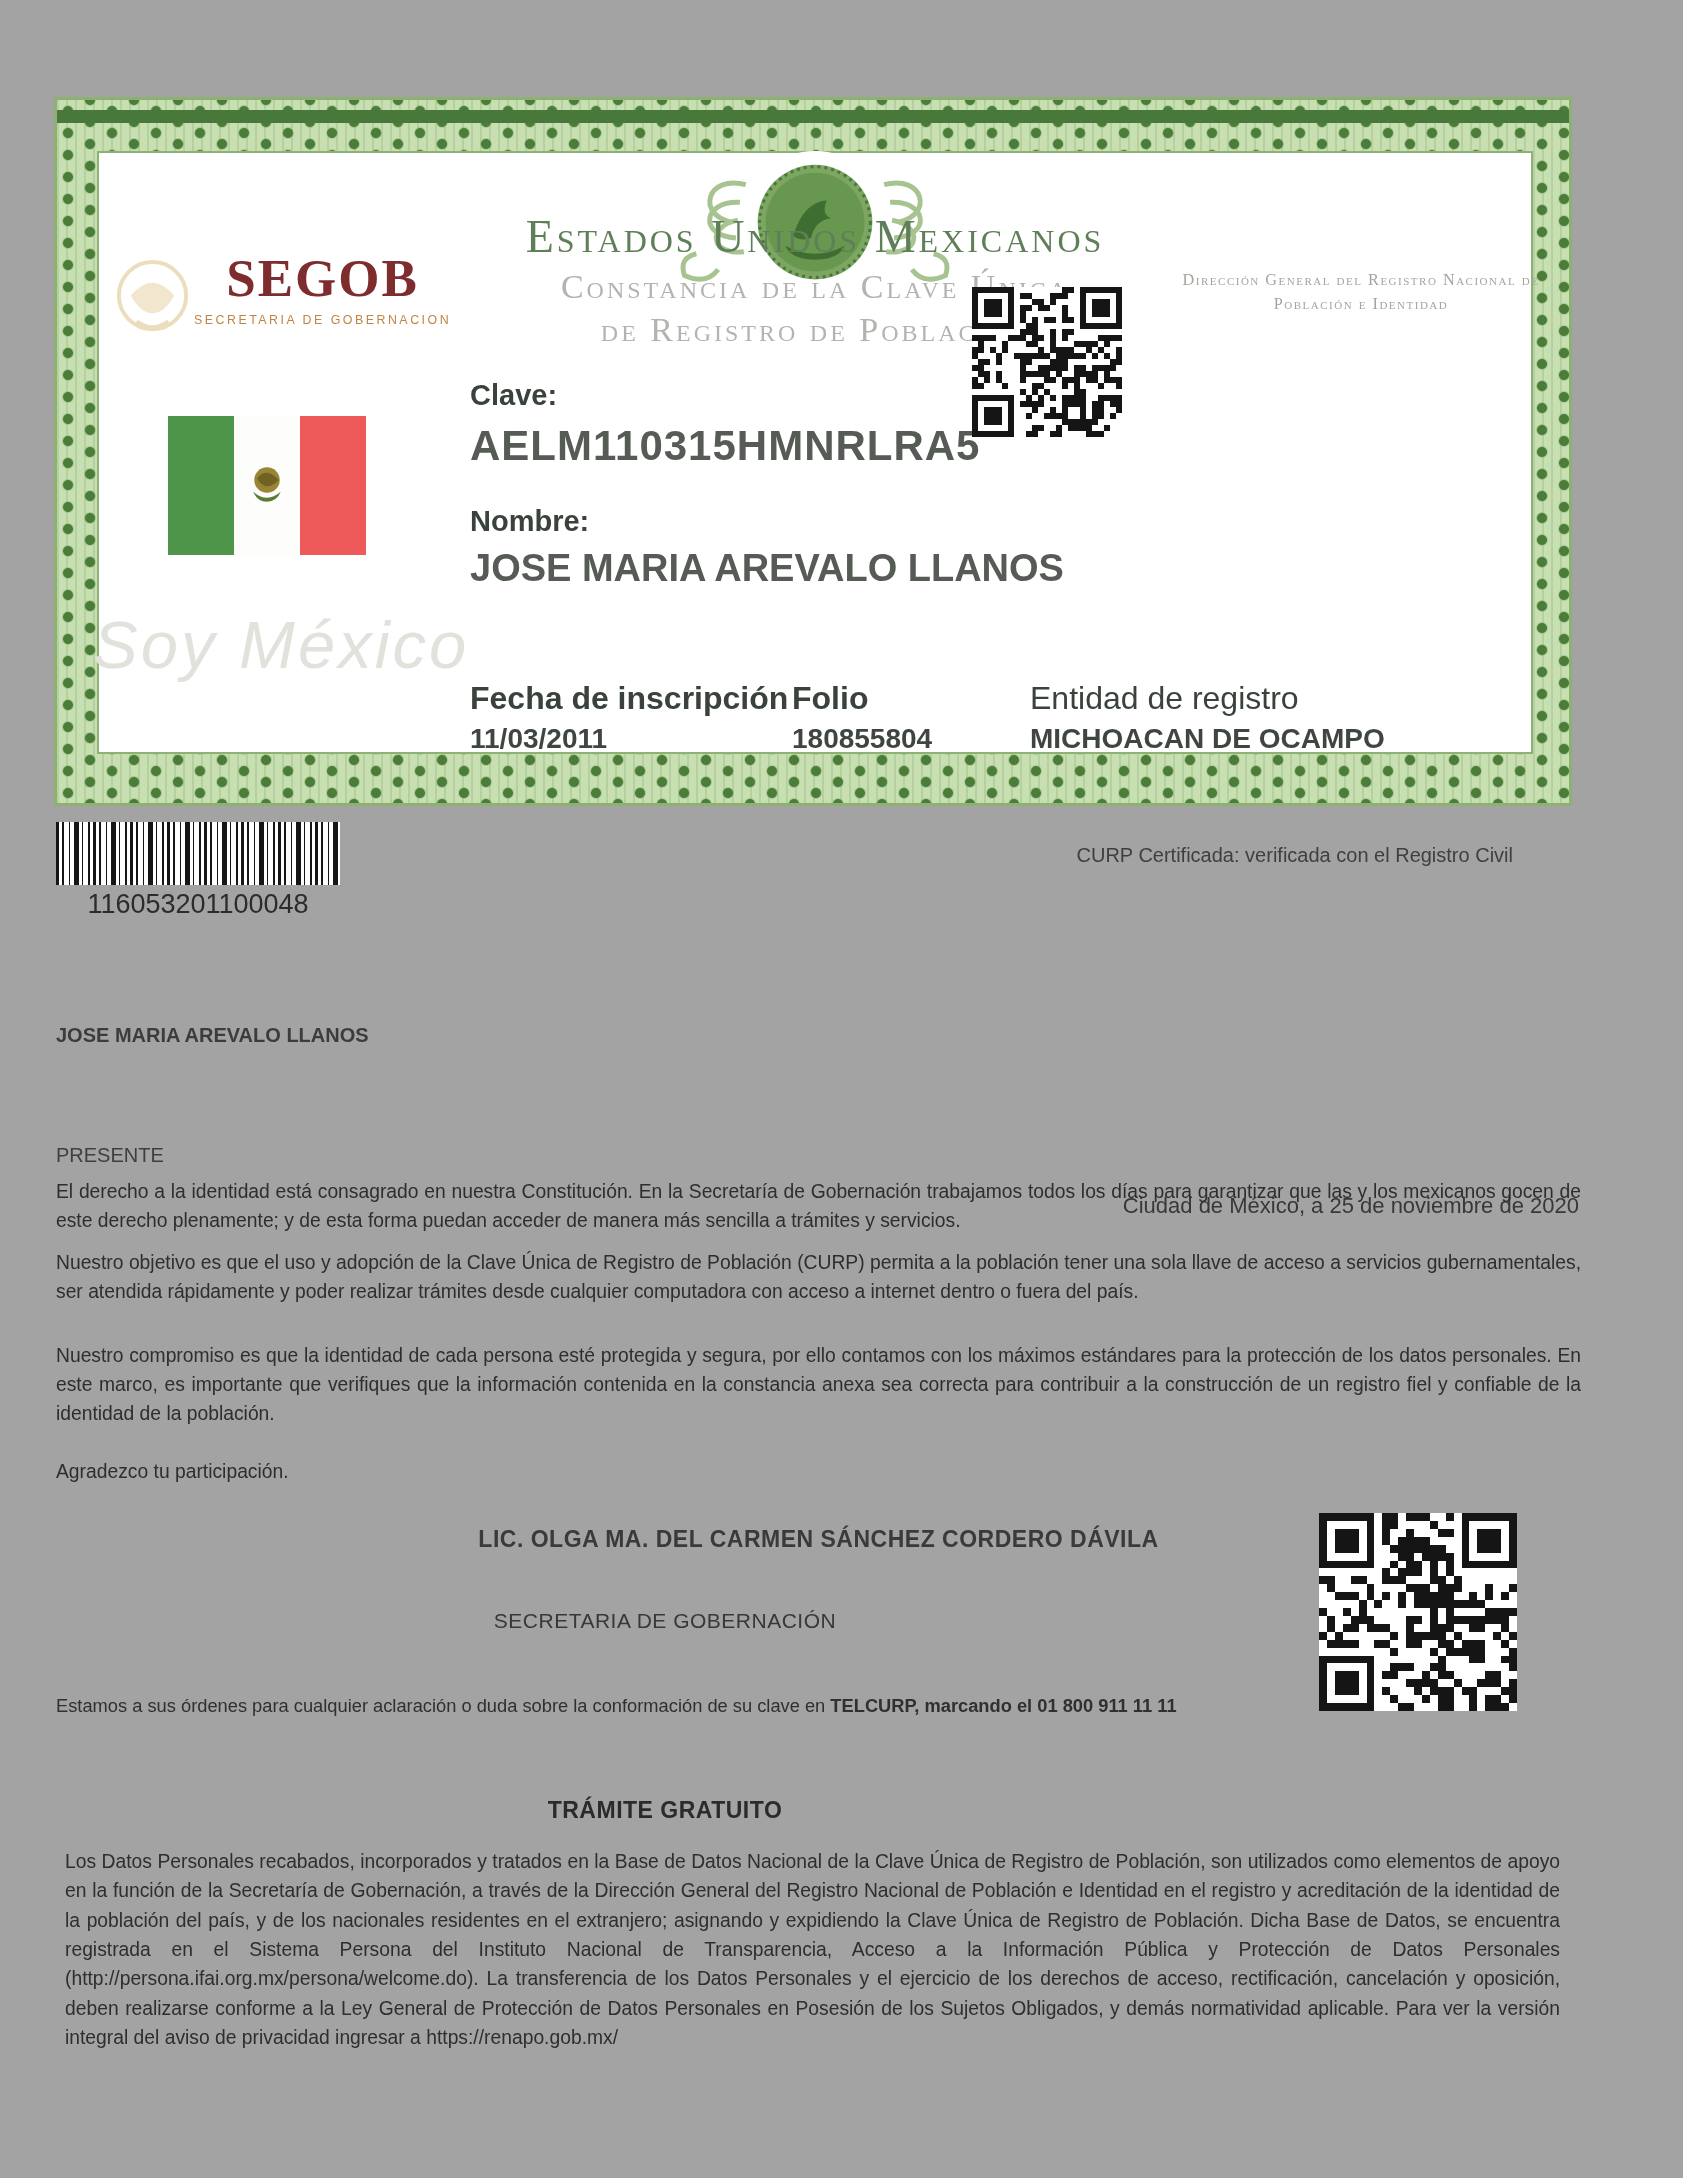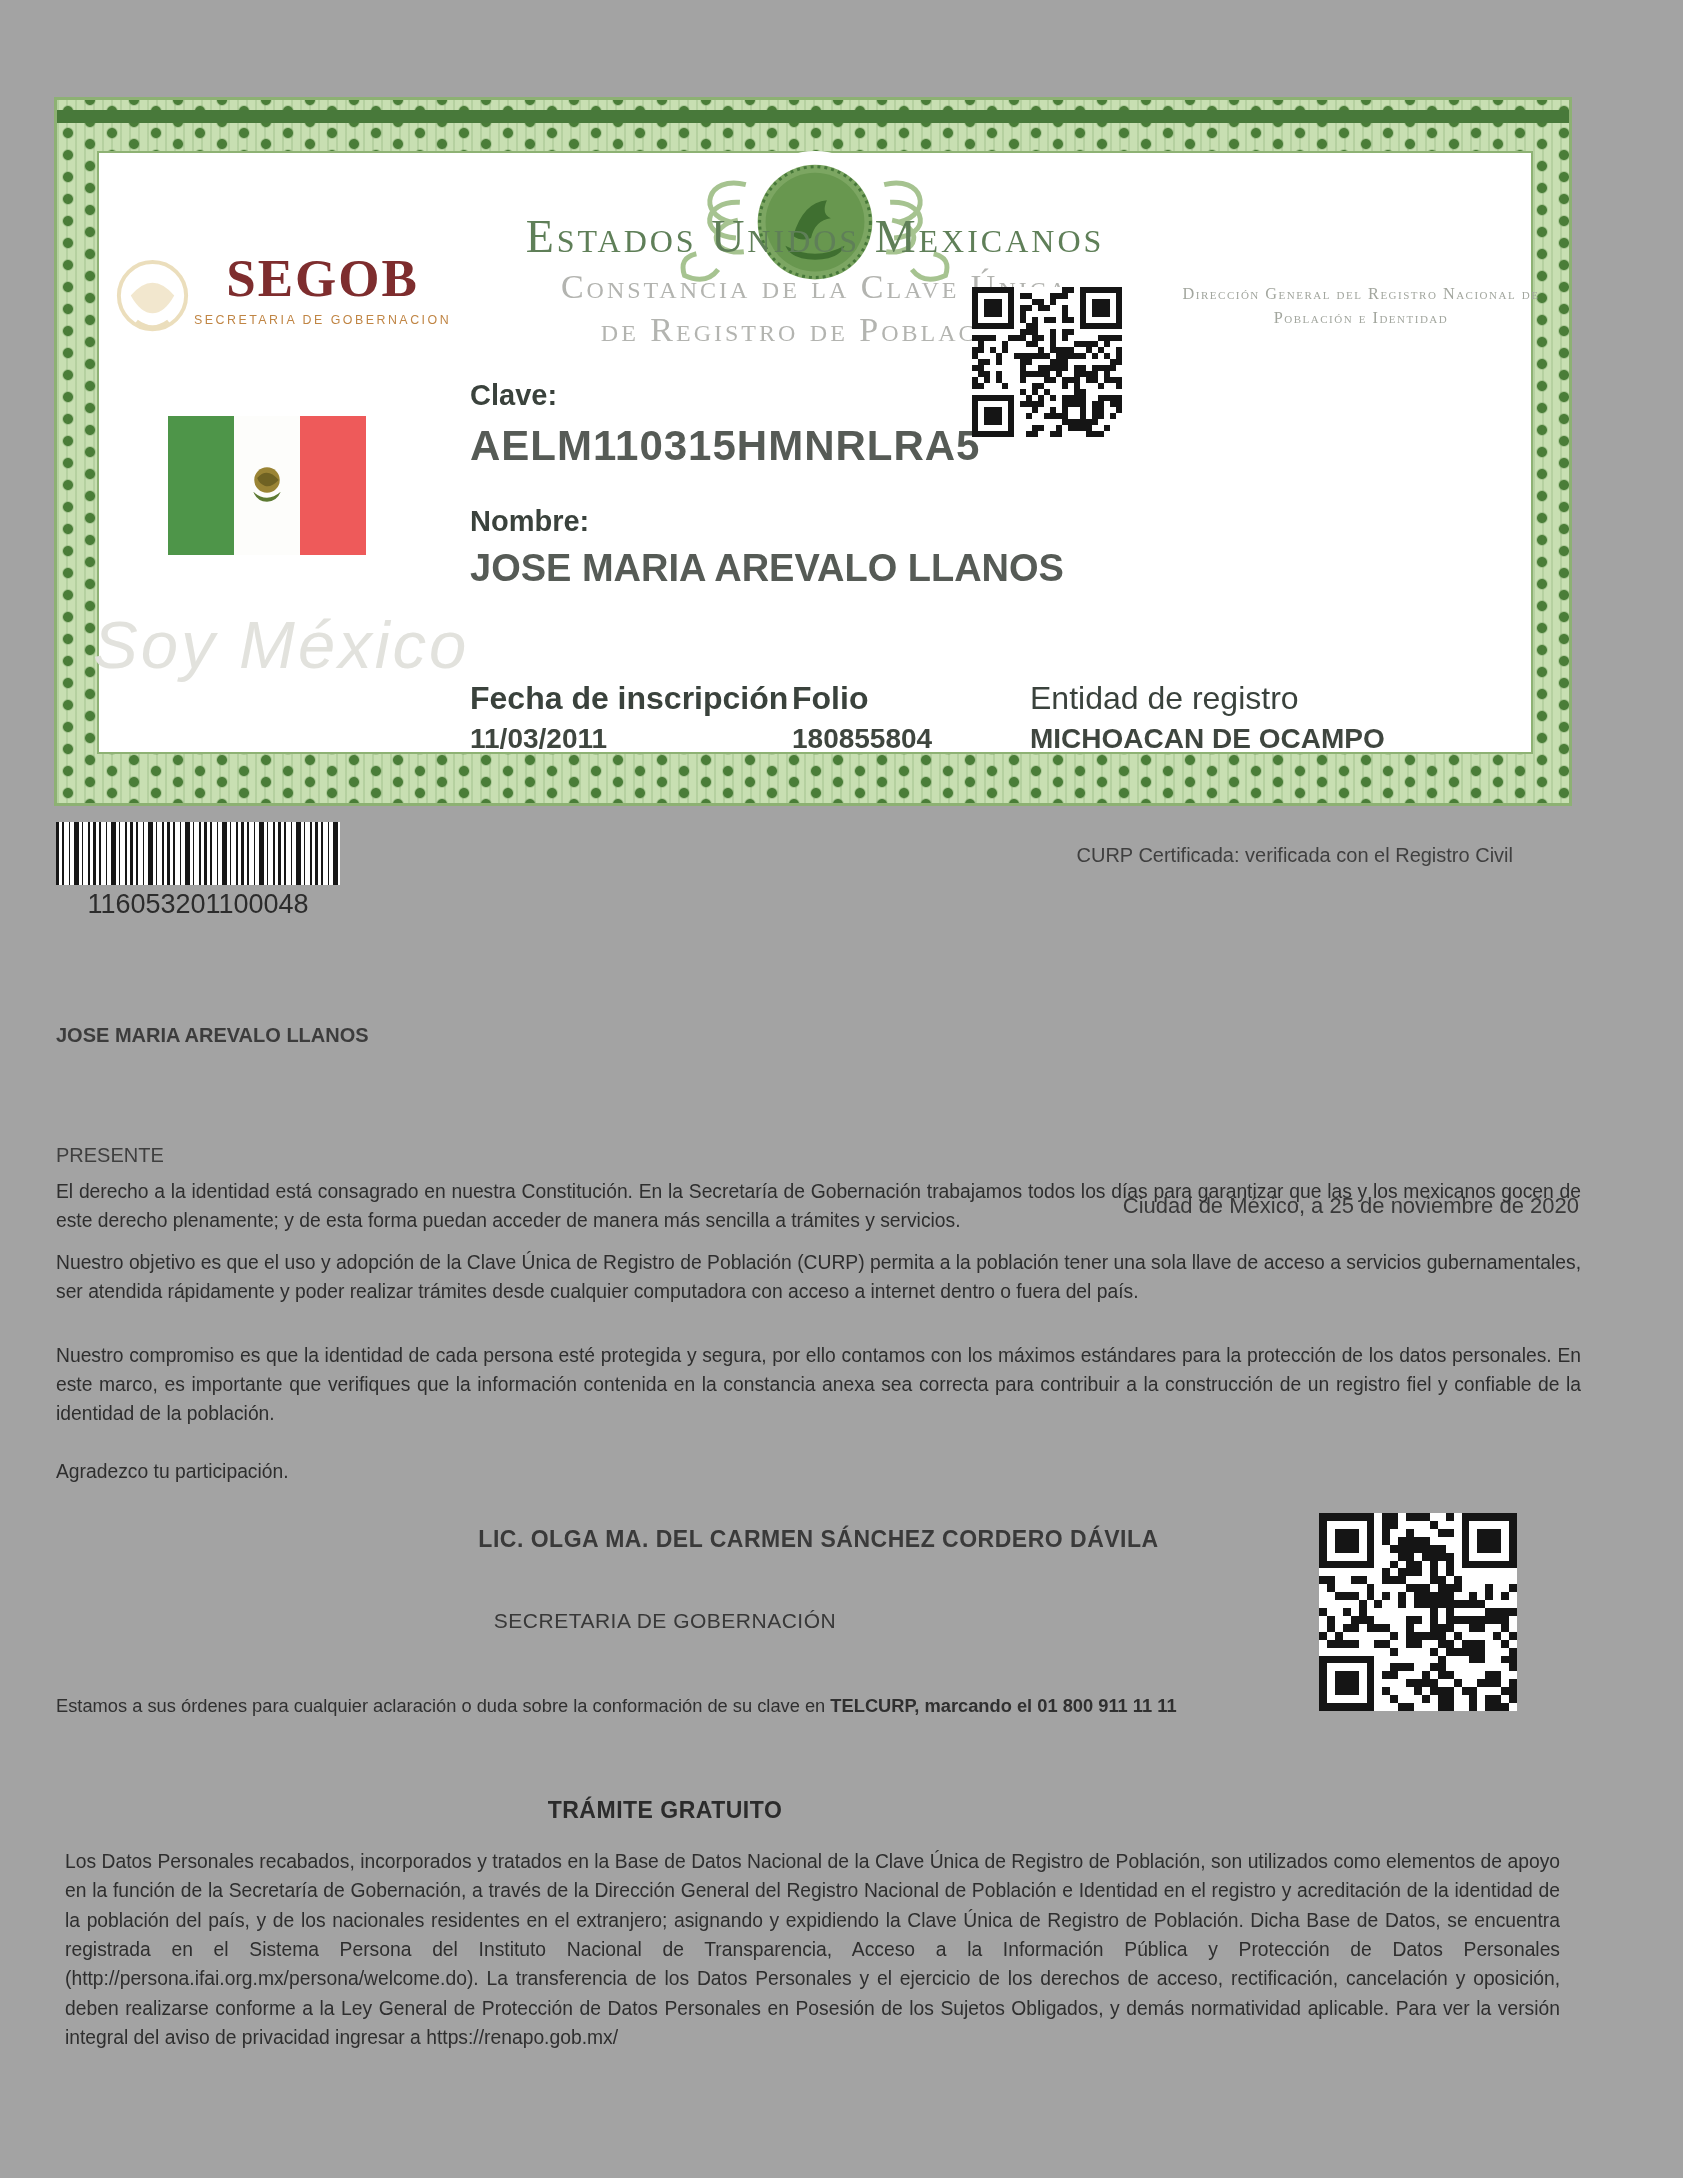--- a/index.html
+++ b/index.html
@@ -33,21 +33,21 @@
   .cert-sub.l2{top:158px;}
 
   .segob{position:absolute;left:95px;top:99px;text-align:center;}
   .segob .word{font-family:"Liberation Serif",serif;font-weight:bold;font-size:53px;
       color:#7e2d2e;letter-spacing:2px;line-height:1;}
   .segob .sub{margin-top:8px;font-size:12.4px;letter-spacing:2.5px;color:#c08544;}
   .gold-eagle{position:absolute;left:8px;top:99px;opacity:.8;}
 
   .dgrnpi{position:absolute;left:1064px;top:115px;width:396px;text-align:center;
       font-family:"Liberation Serif",serif;font-variant:small-caps;letter-spacing:1.5px;
-      font-size:16.3px;line-height:1.5;color:#a2a69e;margin-top:14px;}
+      font-size:16.3px;line-height:1.5;color:#a2a69e;}
 
   .field-label{position:absolute;font-weight:bold;color:#3a423c;font-size:29px;}
   .clave-value{position:absolute;left:371px;top:269px;font-weight:bold;font-size:42px;
       letter-spacing:1px;color:#565b56;}
   .nombre-value{position:absolute;left:371px;top:394px;font-weight:bold;font-size:38px;
       color:#565b56;}
 
   .qr{display:block;}
   .qr1{position:absolute;left:873px;top:134px;width:150px;height:150px;}
 

